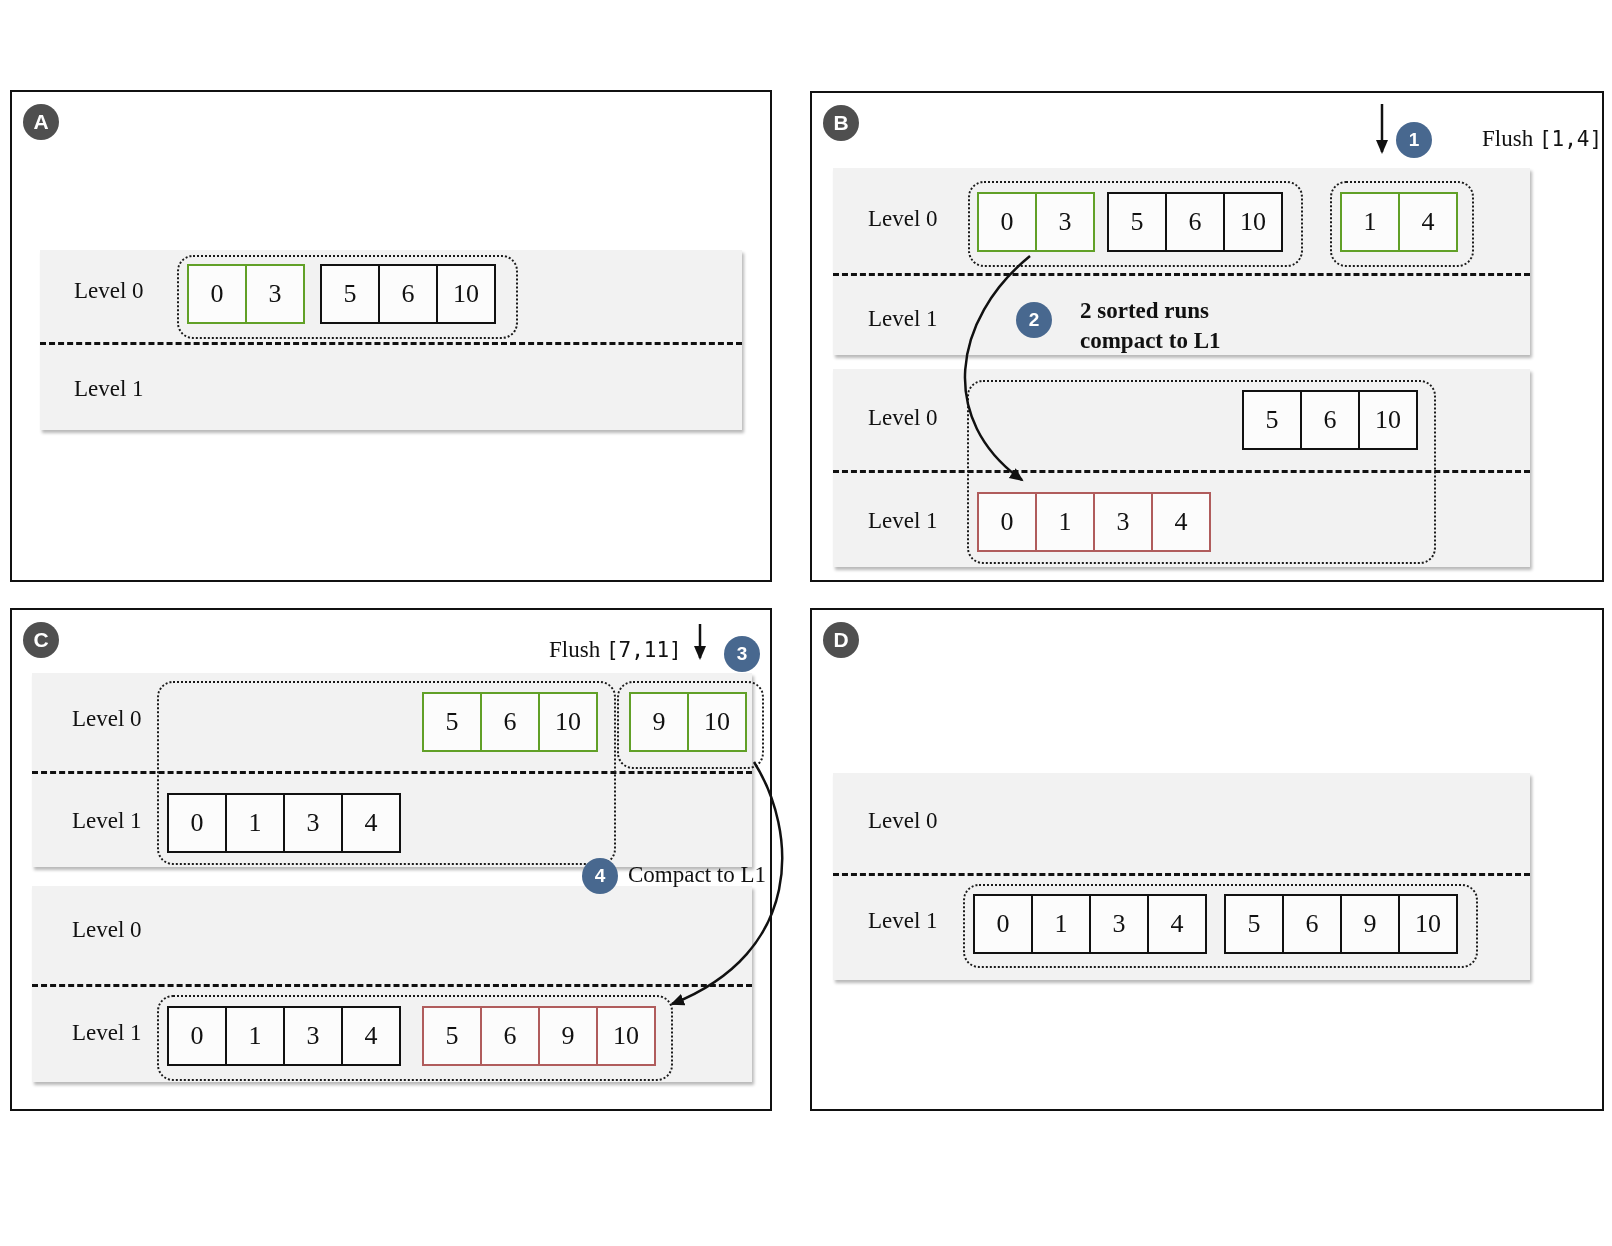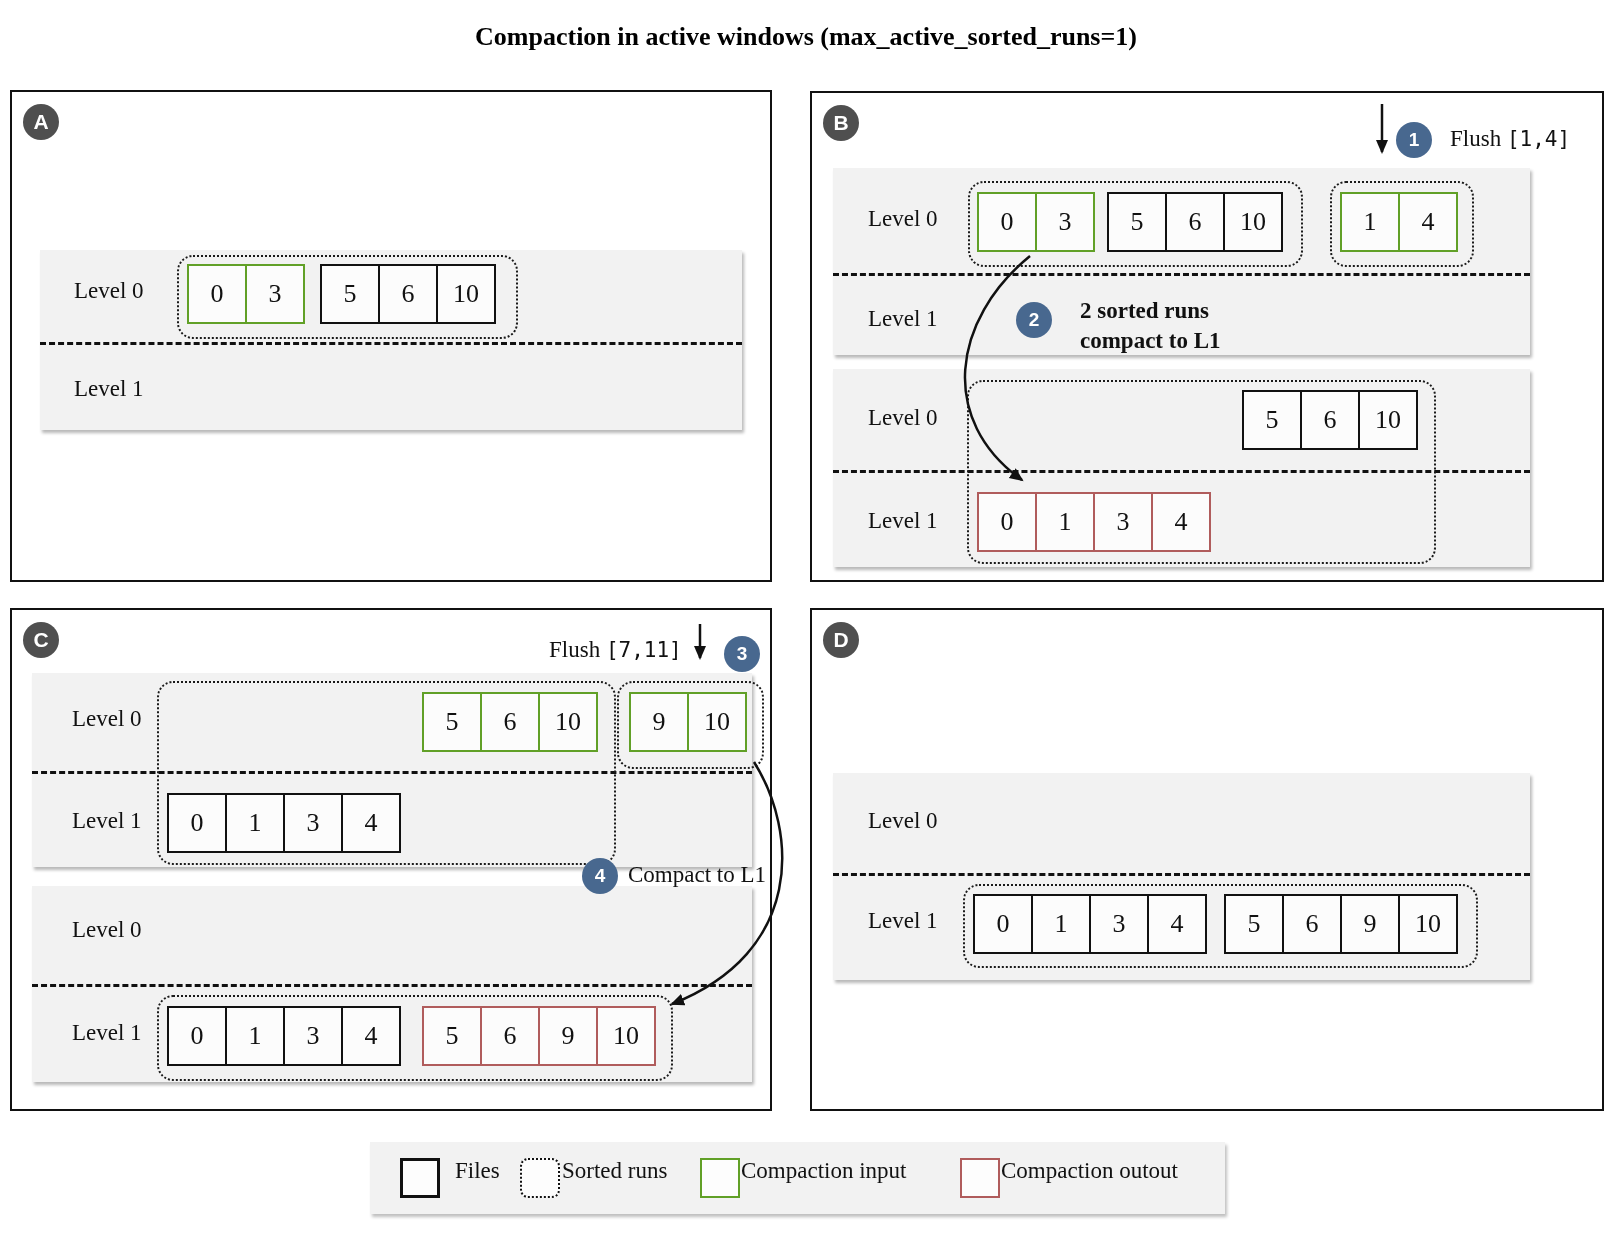--- a/index.html
+++ b/index.html
@@ -36,21 +36,20 @@
   .swatch.red{border:2px solid #b05c5c;}
   .legend .lab{position:absolute;top:16px;height:40px;line-height:40px;
                font:23px "Liberation Serif",serif;white-space:nowrap;}
   svg.arrows{position:absolute;left:0;top:0;z-index:6;pointer-events:none;}
 </style>
 </head>
 <body>
 
 <div id="canvas">
 
-  <div class="title">Compaction in active windows (max_active_sorted_runs=1)</div>
 
   <div class="panel" style="left:10px;top:90px;width:758px;height:488px;">
     <div class="badge" style="left:11px;top:12px;">A</div>
     <div class="band" style="left:28px;top:158px;width:702px;height:180px;">
       <div class="dash" style="left:0;top:92px;width:702px;"></div>
     </div>
     <div class="lvl" style="left:62px;top:186px;">Level 0</div>
     <div class="lvl" style="left:62px;top:284px;">Level 1</div>
     <div class="outline" style="left:165px;top:163px;width:337px;height:80px;"></div>
     <div class="run green" style="left:175px;top:172px;">
@@ -61,21 +60,21 @@
       <div class="cell">5</div>
       <div class="cell">6</div>
       <div class="cell">10</div>
     </div>
   </div>
 
   <div class="panel" style="left:810px;top:91px;width:790px;height:487px;">
     <div class="badge" style="left:11px;top:12px;">B</div>
 
     <div class="step" style="left:584px;top:29px;">1</div>
-    <div class="note" style="left:638px;top:33px;">
+    <div class="note" style="left:670px;top:33px;">
       <span>Flush</span>
       <span class="code">[1,4]</span>
     </div>
 
     <div class="band" style="left:21px;top:75px;width:697px;height:187px;">
       <div class="dash" style="left:0;top:105px;width:697px;"></div>
     </div>
     <div class="lvl" style="left:56px;top:113px;">Level 0</div>
     <div class="lvl" style="left:56px;top:213px;">Level 1</div>
     <div class="outline" style="left:156px;top:88px;width:331px;height:82px;"></div>
@@ -188,30 +187,20 @@
       <div class="cell">4</div>
     </div>
     <div class="run" style="left:412px;top:284px;">
       <div class="cell">5</div>
       <div class="cell">6</div>
       <div class="cell">9</div>
       <div class="cell">10</div>
     </div>
   </div>
 
-  <div class="legend">
-    <div class="swatch files" style="left:30px;"></div>
-    <div class="lab" style="left:85px;">Files</div>
-    <div class="swatch dotted" style="left:150px;"></div>
-    <div class="lab" style="left:192px;">Sorted runs</div>
-    <div class="swatch green" style="left:330px;"></div>
-    <div class="lab" style="left:371px;">Compaction input</div>
-    <div class="swatch red" style="left:590px;"></div>
-    <div class="lab" style="left:631px;">Compaction outout</div>
-  </div>
 
   <svg class="arrows" width="1612" height="1246" viewBox="0 0 1612 1246">
     <defs>
       <marker id="ah" markerWidth="16" markerHeight="14" refX="12" refY="6" orient="auto" markerUnits="userSpaceOnUse">
         <path d="M0,0 L14,6 L0,12 z" fill="#111"></path>
       </marker>
     </defs>
     <path d="M 1382 104 L 1382 152" stroke="#111" stroke-width="2.5" fill="none" marker-end="url(#ah)"></path>
     <path d="M 1030 256 C 952 320 938 420 1022 480" stroke="#111" stroke-width="2.5" fill="none" marker-end="url(#ah)"></path>
     <path d="M 700 624 L 700 658" stroke="#111" stroke-width="2.5" fill="none" marker-end="url(#ah)"></path>

